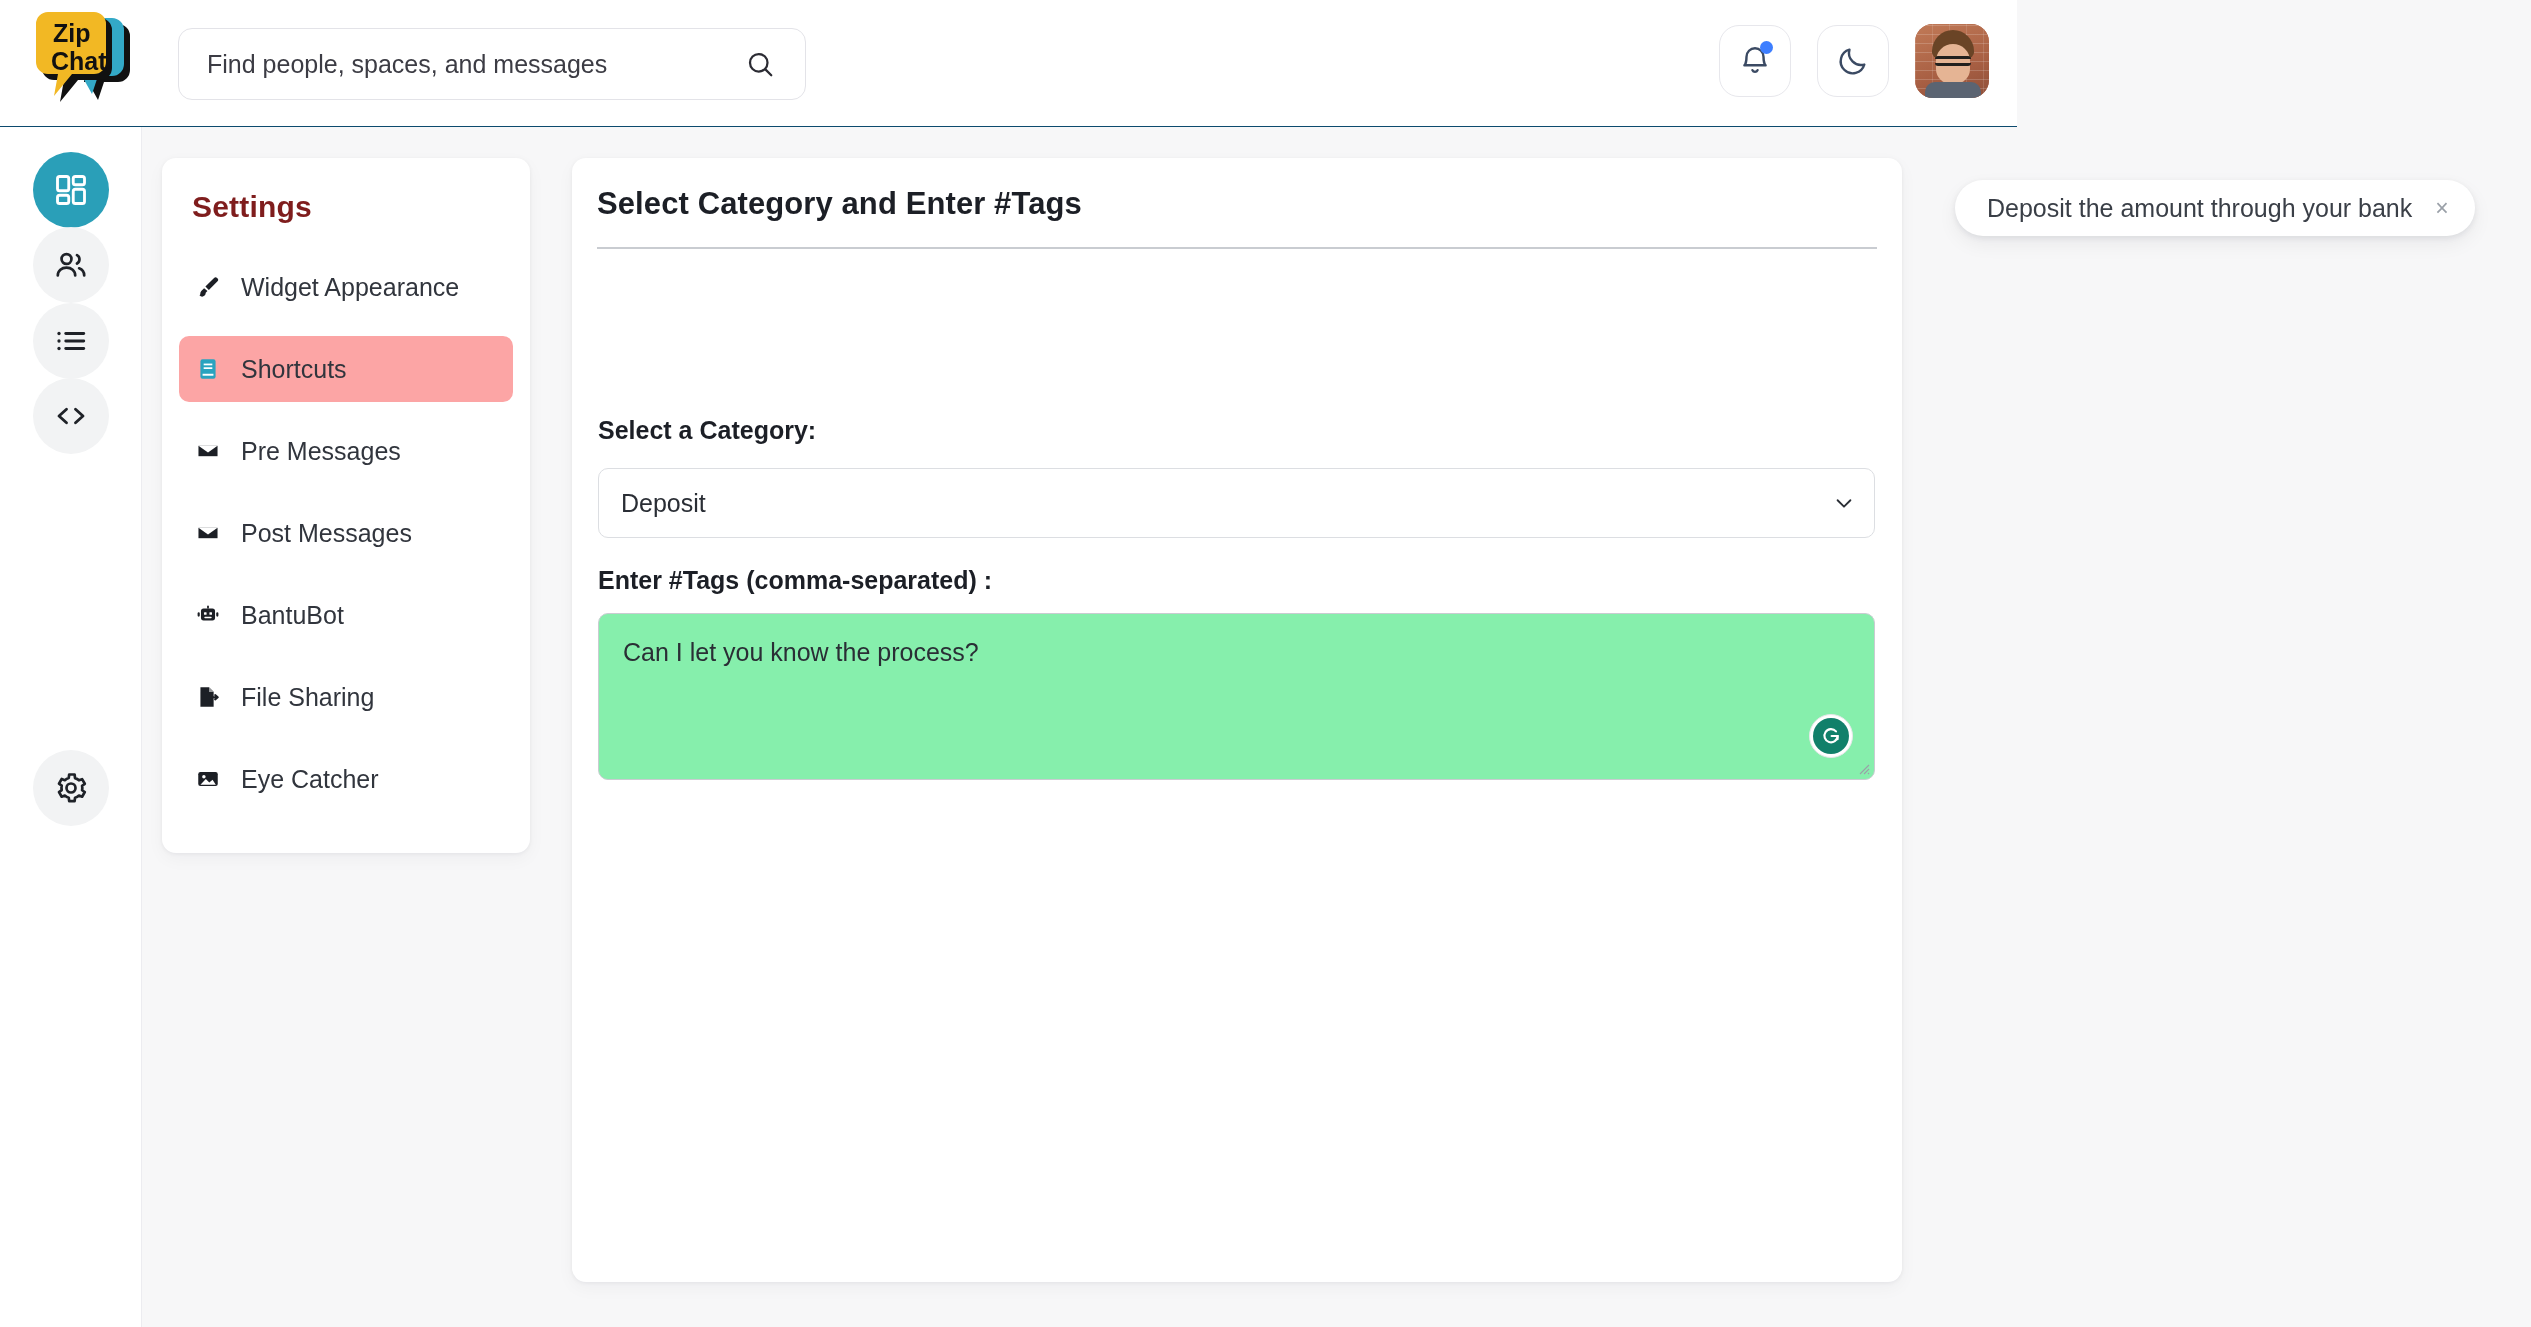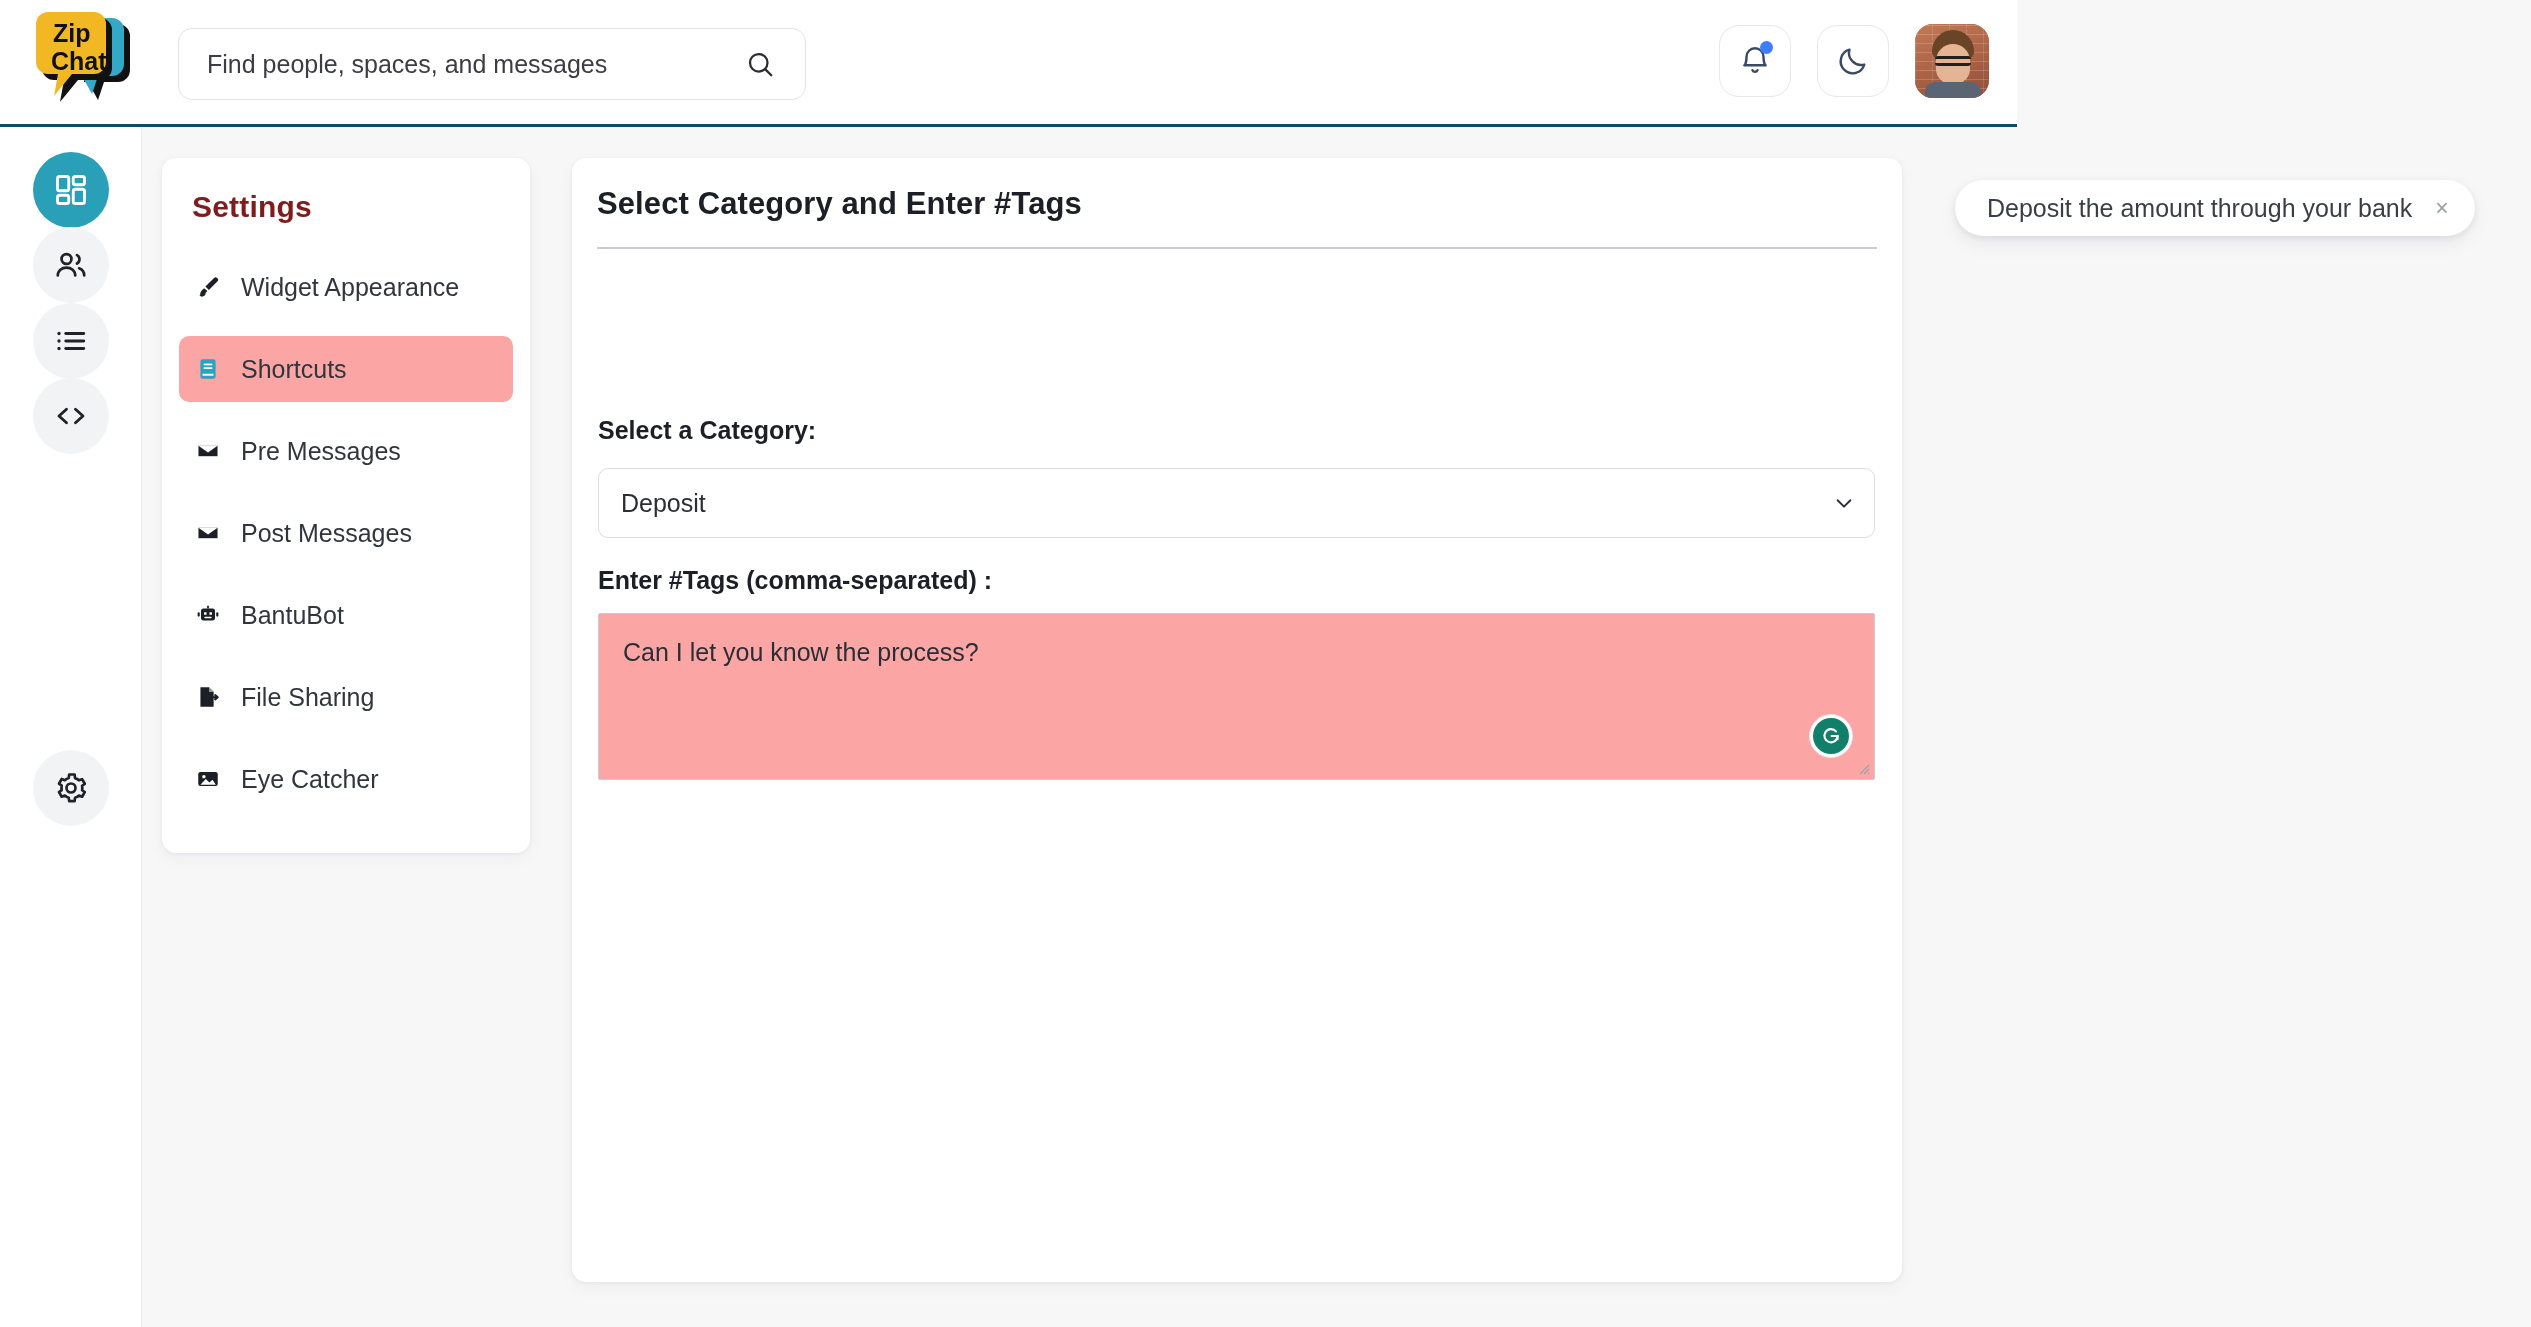--- a/index.html
+++ b/index.html
@@ -13,21 +13,21 @@
     -webkit-font-smoothing: antialiased;
   }
 
   
   .topbar {
     position: absolute;
     top: 0; left: 0;
     width: 2017px;
     height: 127px;
     background: #ffffff;
-    border-bottom: 3px solid #0c4a6e;
+    border-bottom: 1px solid #0c4a6e;
     display: flex;
     align-items: center;
     z-index: 30;
   }
   .logo-wrap {
     position: absolute;
     left: 28px;
     top: 4px;
     width: 112px;
     height: 108px;
@@ -273,22 +273,22 @@
 
   .textarea-wrap {
     position: absolute;
     left: 26px; top: 455px;
     width: 1277px; height: 167px;
   }
   .textarea-wrap textarea {
     width: 100%;
     height: 100%;
     border: 1px solid #c9ccd1;
-    border-radius: 2px;
-    background: #fca5a5;
+    border-radius: 10px;
+    background: #86efac;
     padding: 22px 24px;
     font-family: "Liberation Sans", sans-serif;
     font-size: 25px;
     color: #2a2e35;
     resize: none;
     outline: none;
     line-height: 1.35;
   }
   .resize-grip {
     position: absolute;

